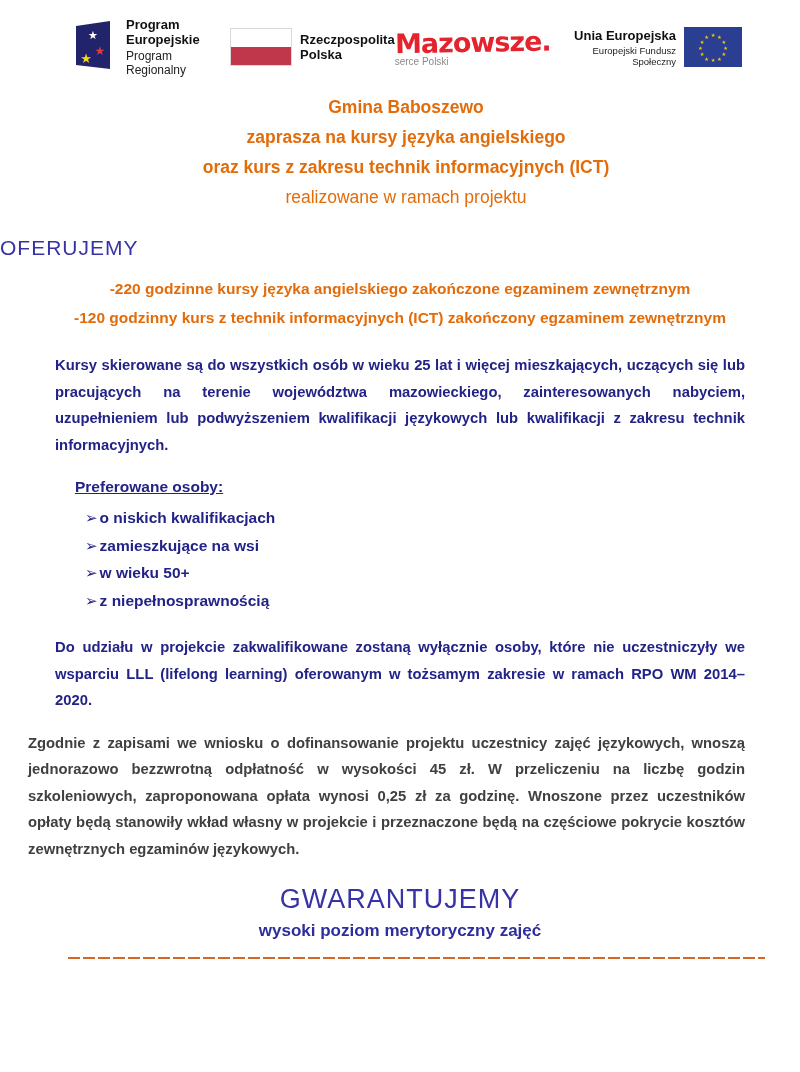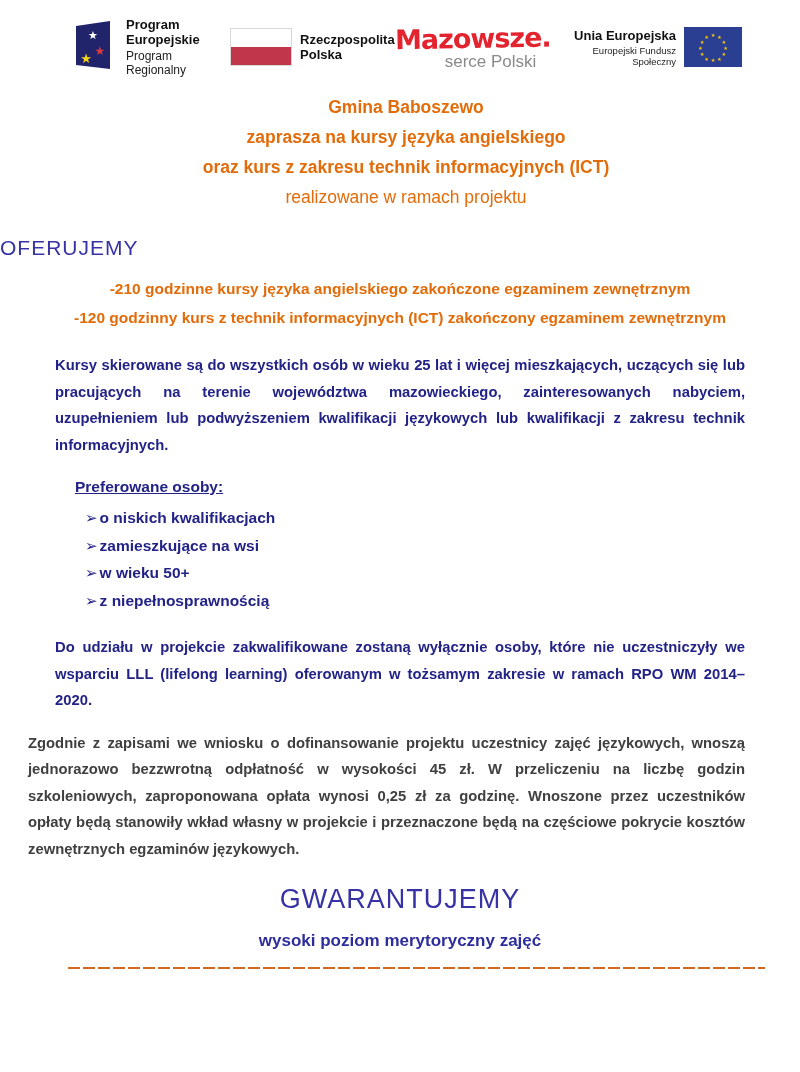--- a/index.html
+++ b/index.html
@@ -17,21 +17,21 @@
   .logo-block { display:flex; align-items:center; gap:8px; }
   .fe-text .t1 { font-size:13px; font-weight:bold; color:#111; line-height:15px; }
   .fe-text .t2 { font-size:12px; color:#222; margin-top:2px; }
   .pl-flag { width:62px; height:38px; border:1px solid #d8d8d8; }
   .pl-flag .w { height:50%; background:#fff; }
   .pl-flag .r { height:50%; background:#c0364a; }
   .pl-text { font-size:13px; font-weight:bold; color:#111; line-height:15px; }
   .maz { text-align:center; position:relative; }
   .maz .name { font-size:27px; font-weight:bold; color:#e3242f; letter-spacing:-1px;
                font-family:"DejaVu Sans",sans-serif; transform:rotate(-1deg); display:block; }
-  .maz .tag { font-size:17px; color:#8a8a8a; display:block; text-align:right; margin-top:-2px; padding-right:14px; }
+  .maz .tag { font-size:10px; color:#8a8a8a; display:block; text-align:left; margin-top:-2px; padding-right:14px; }
   .eu-text { text-align:right; }
   .eu-text .t1 { font-size:13px; font-weight:bold; color:#111; }
   .eu-text .t2 { font-size:9.5px; color:#222; margin-top:2px; }
   .eu-flag { width:60px; height:40px; background:#2b3f92; position:relative; }
   .eu-flag svg { width:100%; height:100%; display:block; }
 
   
   .head { text-align:center; color:#e36c0a; margin-top:12px; }
   .head div { line-height:30px;padding-left:12px; }
   .h-bold { font-size:17.5px; font-weight:bold; }
@@ -54,21 +54,21 @@
   .bullets { margin:8px 0 0 85px; font-weight:bold; font-size:15.5px; }
   .bullets .li { line-height:27.5px; display:flex; align-items:center; }
   .bullets .arrow { font-size:15px; margin-right:2px; }
   .p2 { margin-top:20px; }
   .p3 { margin-top:16px; }
 
   
   .guar-head { text-align:center; color:#3732a5; font-size:27px; letter-spacing:1px;
                margin-top:22px; font-weight:normal; }
   .guar-sub  { text-align:center; color:#2d2d9c; font-size:17px; font-weight:bold;
-               margin-top:16px; }
+               margin-top:6px; }
   .guar-items { margin:10px 0 0 145px; color:#e36c0a; font-weight:bold; font-size:15.5px; }
   .guar-items div { line-height:28px; }
 
   
   .rule { height:2px; margin:0 35px 0 68px;
           background:repeating-linear-gradient(to right,#d2691e 0 12px,transparent 12px 15px); }
   .rule1 { margin-top:16px; }
 
   svg text { font-family:"DejaVu Sans",sans-serif; }
 </style>
@@ -140,21 +140,21 @@
 
   <div class="head">
     <div class="h-bold">Gmina Baboszewo</div>
     <div class="h-bold">zaprasza na kursy języka angielskiego</div>
     <div class="h-bold">oraz kurs z zakresu technik informacyjnych (ICT)</div>
     <div class="h-reg">realizowane w ramach projektu</div>
   </div>
 
   <div class="offer-head">OFERUJEMY</div>
   <div class="offer-items">
-    <div>-210 godzinne kursy języka angielskiego zakończone egzaminem zewnętrznym</div>
+    <div>-220 godzinne kursy języka angielskiego zakończone egzaminem zewnętrznym</div>
     <div>-120 godzinny kurs z technik informacyjnych (ICT) zakończony egzaminem zewnętrznym</div>
   </div>
 
   <div class="para navy p1">Kursy skierowane są do wszystkich osób w wieku 25 lat i więcej mieszkających, uczących się lub pracujących na terenie województwa mazowieckiego, zainteresowanych nabyciem, uzupełnieniem lub podwyższeniem kwalifikacji językowych lub kwalifikacji z zakresu technik informacyjnych.</div>
 
   <div class="pref-head">Preferowane osoby:</div>
   <div class="bullets">
     <div class="li">
       <span class="arrow">➢</span>
       <span>o niskich kwalifikacjach</span>

